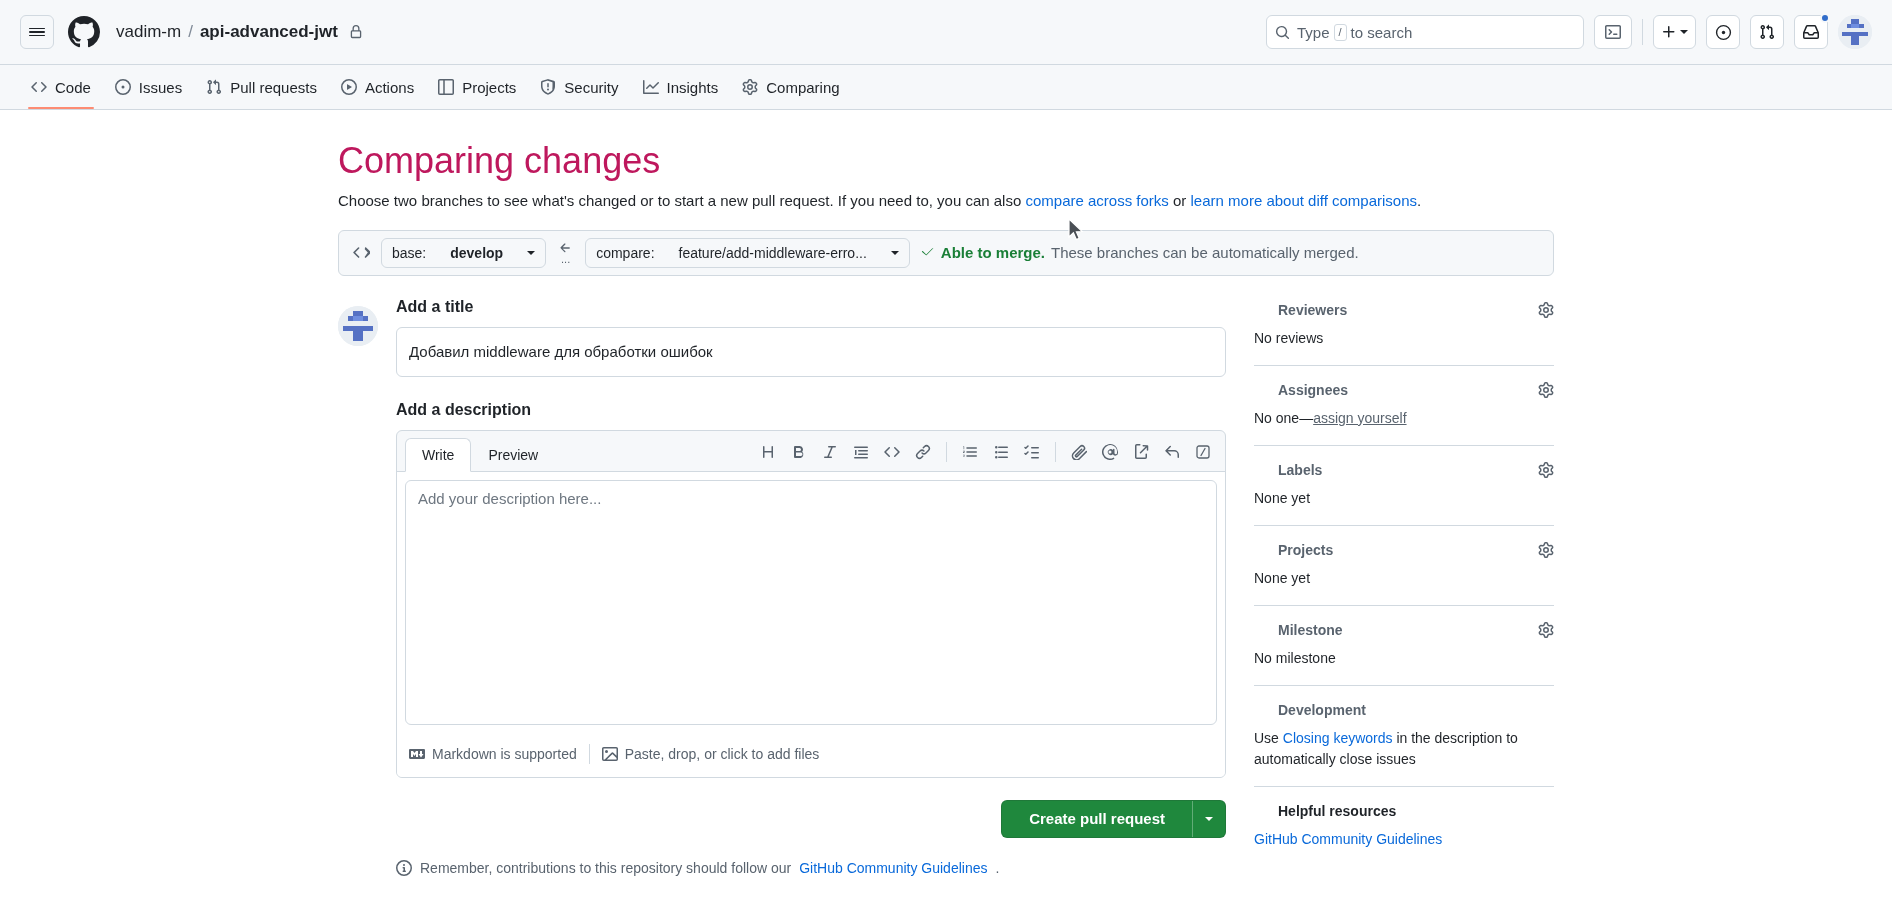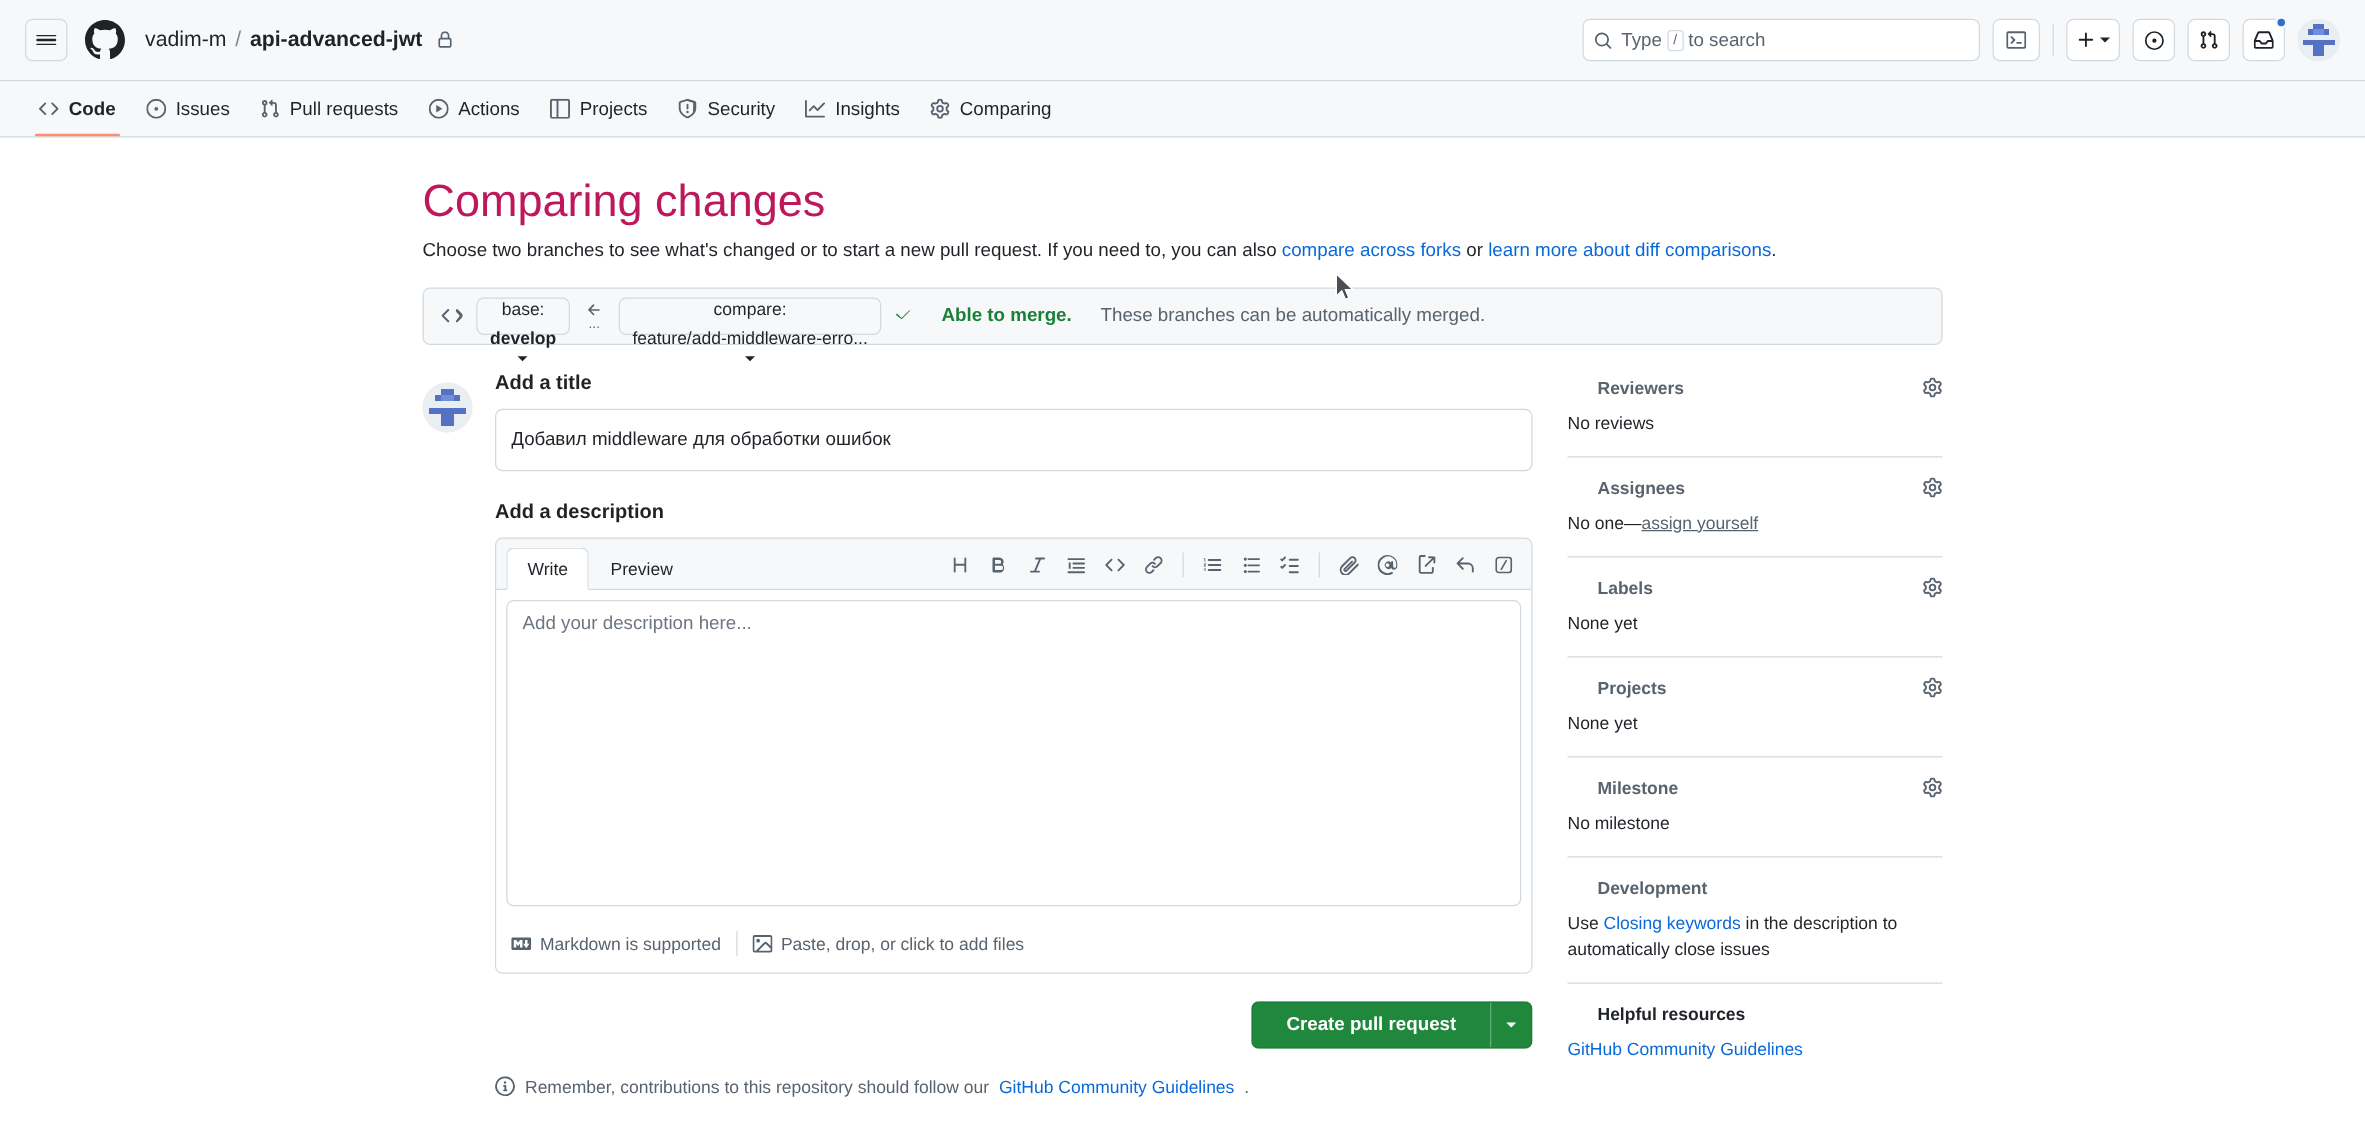--- a/index.html
+++ b/index.html
@@ -103,21 +103,21 @@
   }
   .nav-item {
     display: flex; align-items: center; gap: 8px;
     padding: 0 11px;
     font-size: 15px;
     color: #1f2328;
     cursor: pointer;
     position: relative;
     white-space: nowrap;
   }
-  .nav-item.selected { font-weight: 700; justify-content: center; }
+  .nav-item.selected { font-weight: 400; justify-content: center; }
   .nav-item.selected::after {
     content:''; position:absolute; left:8px; right:8px; bottom:0;
     height:2px; background:#fd8c73; border-radius:2px;
   }
   .nav-item svg { flex: none; }
 
   
   .page {
     padding: 28px 0 0 0;
   }
@@ -143,30 +143,29 @@
     gap: 11px;
     margin-bottom: 22px;
   }
   .btn-select {
     height: 30px;
     border: 1px solid #d1d9e0;
     border-radius: 6px;
     background: #f6f8fa;
     font-size: 14px;
     color:#1f2328;
-    display:flex; align-items:center; gap:7px;
+    display:flex; align-items:center; gap:24px;
     padding: 0 10px;
     cursor: pointer;
     font-family: inherit;
-    flex-direction: column;
   }
   .btn-select b { font-weight: 700; }
   .caret { width:0;height:0;border-left:4px solid transparent;border-right:4px solid transparent;border-top:4px solid #1f2328;}
   .arrow-dots { display:flex; flex-direction:column; align-items:center; color:#59636e; font-size:13px; line-height:9px;}
-  .merge-status { font-size:15px; color:#59636e; display:flex; align-items:center; gap:23px;}
+  .merge-status { font-size:15px; color:#59636e; display:flex; align-items:center; gap:6px;}
   .merge-status b { color:#1a7f37; font-weight:700; }
   .check-mark { color:#1a7f37; }
 
   
   .cols { display:flex; gap: 28px; align-items:flex-start; }
   .col-main { flex: 1 1 auto; min-width:0; }
   .col-side { width: 300px; flex: none; padding-top: 4px;}
 
   .form-row { display:flex; gap:18px; align-items:flex-start; }
   .big-avatar {

